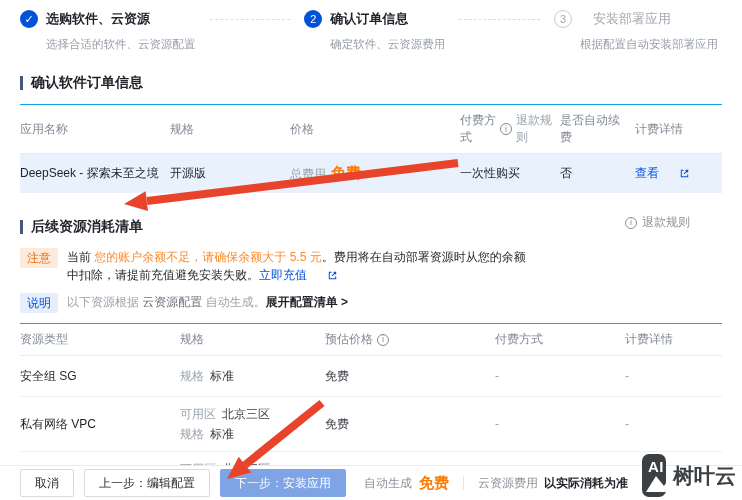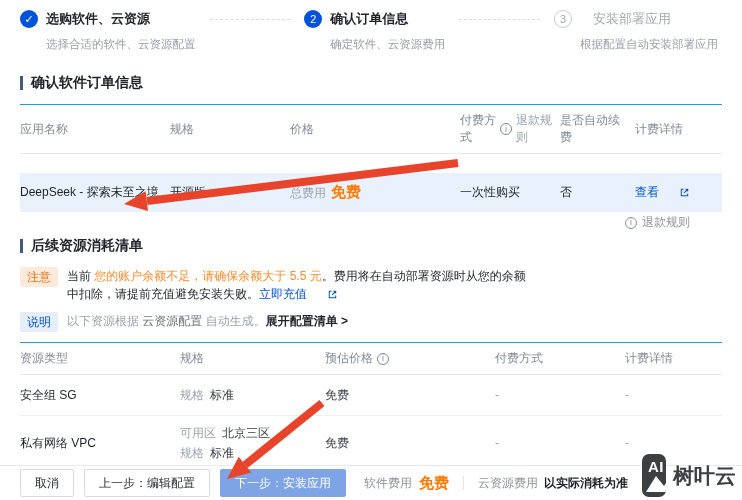--- a/index.html
+++ b/index.html
@@ -28,21 +28,21 @@
   .sec1 { margin-top:22px; }
   .sec2 { margin-top:25px; }
   
   .tbl { margin:12px 20px 0 20px; }
   .g1 { display:grid; grid-template-columns:150px 120px 170px 100px 75px 1fr; }
   .g2 { display:grid; grid-template-columns:160px 145px 170px 130px 1fr; }
   .thead { border-top:1px solid #0ea5e9; border-bottom:1px solid #e8eaed; }
   .th { color:#828a95; font-size:12px; padding:7px 8px 7px 0; display:flex; align-items:center; gap:4px; }
   .trow { align-items:center; }
   .trow > div { padding:10px 8px 10px 0; }
-  .hl-row { background:#e9f2fc;margin-top:19px; }
+  .hl-row { background:#e9f2fc; }
   .rrow { border-bottom:1px solid #eef0f3; }
   .muted { color:#9aa3ad; }
   .free-big { color:#ff7a00; font-weight:bold; font-size:15px; margin-left:5px; }
   .link { color:#0052d9; cursor:pointer; display:inline-flex; align-items:center; gap:20px; }
   .kv { display:flex; gap:6px; line-height:20px; white-space:nowrap; }
   .kv .k { color:#9aa3ad; }
   .kv .v { color:#383d44; }
   .stack { display:flex; flex-direction:column; }
   .pad-tight > div { padding-top:7px; padding-bottom:7px; }
   
@@ -235,21 +235,21 @@
     <div class="muted">-</div>
     <div class="muted">-</div>
   </div>
 
 </div>
 
 <div class="footer">
   <button class="btn">取消</button>
   <button class="btn">上一步：编辑配置</button>
   <button class="btn btn-primary">下一步：安装应用</button>
-  <span class="fee-label">软件费用</span>
+  <span class="fee-label">自动生成</span>
   <span class="fee-free">免费</span>
   <span class="vdiv"></span>
   <span class="fee-label" style="margin-left:0">云资源费用</span>
   <span class="fee-val">以实际消耗为准</span>
 </div>
 
 <div class="wm">
   <div class="wm-logo">
     <span class="wm-ai">AI</span>
     <svg width="47" height="43" viewBox="0 0 47 43" style="position:absolute;left:0;top:0">

